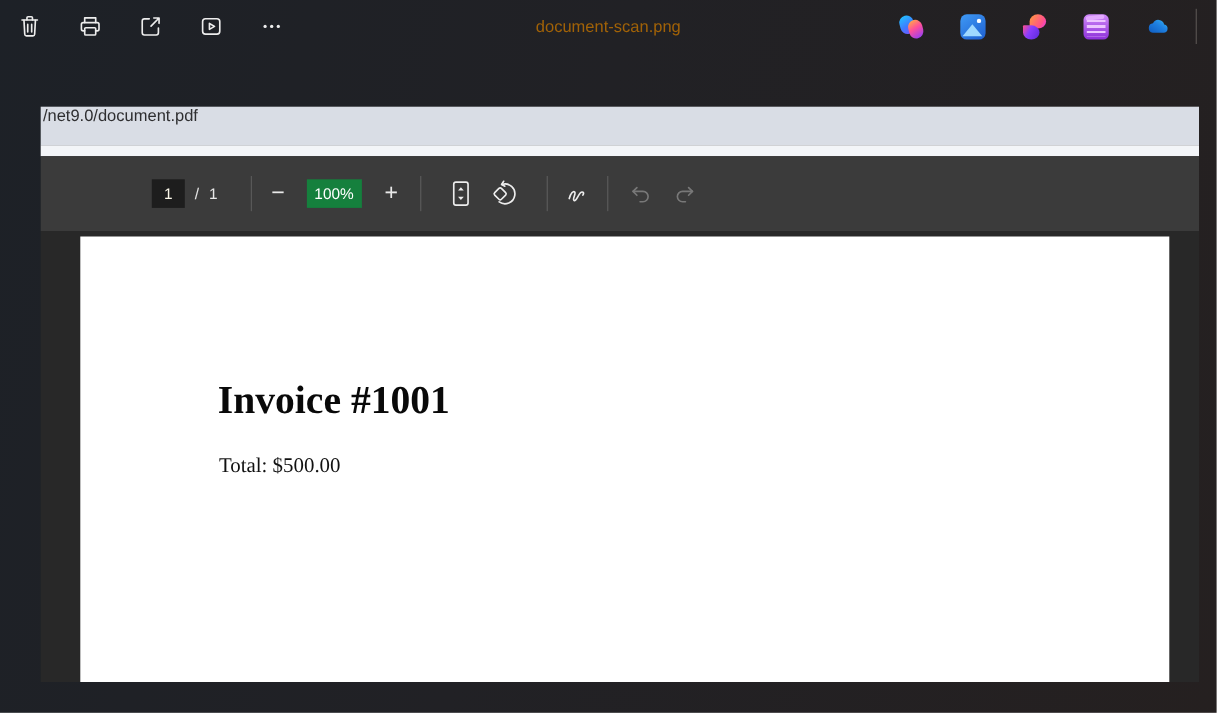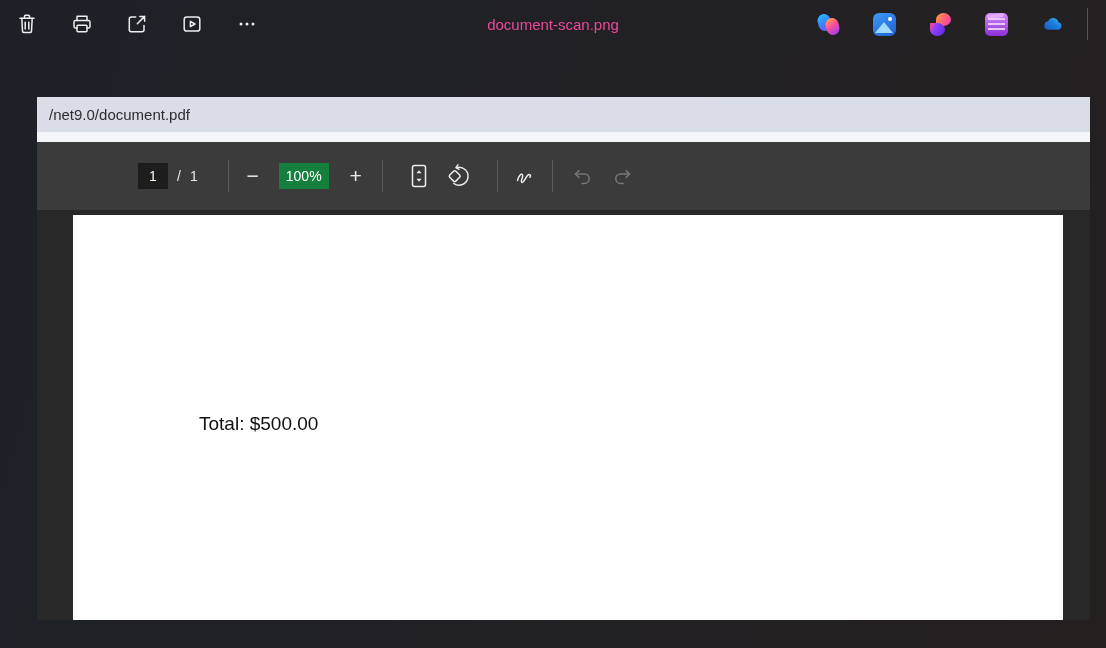--- a/index.html
+++ b/index.html
@@ -8,21 +8,21 @@
     font-family:"Liberation Sans", sans-serif;
     background:linear-gradient(105deg, #1d2127 0%, #212125 45%, #252020 100%);
     position:relative;
   }
 
   
   .titlebar { position:absolute; left:0; top:0; width:1106px; height:48px; }
   .tb-left { position:absolute; left:15px; top:12px; display:flex; gap:31px; align-items:center; }
   .tb-icon { width:24px; height:24px; display:flex; align-items:center; justify-content:center; cursor:pointer; }
   .tb-icon svg { stroke:#ededed; fill:none; stroke-width:1.5; stroke-linecap:round; stroke-linejoin:round; }
-  .tb-title { position:absolute; left:0; right:0; top:16px; text-align:center; color:#ec4899; font-size:15px; }
+  .tb-title { position:absolute; left:0; right:0; top:16px; text-align:center; color:#a16207; font-size:15px; }
   .tb-right { position:absolute; top:13px; left:817px; display:flex; gap:33px; align-items:center; }
   .app-icon { width:23px; height:23px; position:relative; cursor:pointer; }
   .tb-divider { position:absolute; left:1087px; top:8px; width:1px; height:32px; background:#5a5553; }
 
   
   .ic-copilot { position:relative; }
   .ic-copilot .half-l { position:absolute; left:1px; top:1px; width:13px; height:17px; border-radius:7px;
     background:linear-gradient(160deg,#1ec8ff 0%,#3e7bff 55%,#7b50ff 100%); transform:rotate(-14deg); }
   .ic-copilot .half-r { position:absolute; right:1px; bottom:1px; width:13px; height:17px; border-radius:7px;
     background:linear-gradient(340deg,#8a3dff 0%,#ff4f9a 55%,#ffb23e 100%); transform:rotate(-14deg); }
@@ -37,21 +37,21 @@
     border-radius:10% 85% 85% 85%; background:linear-gradient(300deg,#5b2bd9 0%,#8a3dff 60%,#ff4f8b 100%); }
   .ic-clipchamp { border-radius:5px; background:linear-gradient(180deg,#d18bfa 0%,#8c2fd8 100%); overflow:hidden; }
   .ic-clipchamp .stripes { position:absolute; left:3px; top:5px; right:3px; bottom:3px;
     background:repeating-linear-gradient(180deg,#ecc5ff 0 2px, transparent 2px 5px); }
   .ic-clipchamp .flap { position:absolute; left:2px; top:1px; width:17px; height:4px; border-radius:2px;
     background:#e3aaff; transform:rotate(-6deg); }
 
   
   .viewer { position:absolute; left:37px; top:97px; width:1053px; height:523px; }
   .urlbar { height:35px; background:#d9dde5; color:#2e2e30; font-size:15px;
-    display:flex; align-items:center; padding-left:12px; }
+    display:flex; align-items:flex-start; padding-left:2px; }
   .loadstrip { height:10px; background:#f3f5f8; }
   .pdftoolbar { height:68px; background:#3b3b3b; display:flex; align-items:center; padding-left:101px; }
   .pagebox { width:30px; height:26px; background:#1d1d1d; color:#fcf8ea; font-size:14px;
     display:flex; align-items:center; justify-content:center; border:none; }
   .pagesep { color:#e8e8e8; font-size:14px; margin-left:9px; }
   .pagetotal { color:#e8e8e8; font-size:14px; margin-left:9px; }
   .vdiv { width:1px; height:32px; background:#5c5c5c; flex:none; }
   .d1 { margin-left:30px; } .d2 { margin-left:12px; } .d3 { margin-left:25px; } .d4 { margin-left:14px; }
   .zbtn { width:28px; height:28px; color:#e9e9e9; background:none; border:none; font-size:21px;
     display:flex; align-items:center; justify-content:center; cursor:pointer; font-family:"Liberation Sans",sans-serif; }
@@ -61,21 +61,21 @@
   .tool { width:26px; height:26px; margin-left:14px; display:flex; align-items:center; justify-content:center; cursor:pointer; }
   .tool svg { stroke:#ededed; fill:none; stroke-width:1.5; stroke-linecap:round; stroke-linejoin:round; }
   .tool.fit { margin-left:23px; }
   .tool.disabled svg { stroke:#787878; }
   .tool.undo { margin-left:16px; } .tool.redo { margin-left:15px; }
 
   .pdfcontent { position:relative; height:410px; background:#282828; overflow:hidden; }
   .page { position:absolute; left:36px; top:5px; width:990px; height:430px; background:#ffffff; }
   .doc-heading { position:absolute; left:125px; top:127px; font-family:"Liberation Serif", serif;
     font-weight:bold; font-size:36px; color:#090909; }
-  .doc-total { position:absolute; left:126px; top:198px; font-family:Liberation Sans, sans-serif;
+  .doc-total { position:absolute; left:126px; top:198px; font-family:Liberation Serif, serif;
     font-size:19px; color:#111; }
 </style>
 </head>
 <body>
 
 <div class="titlebar">
   <div class="tb-left">
     <div class="tb-icon">
       <svg width="24" height="24" viewBox="0 0 24 24">
         <path d="M5 6.2h14"></path>
@@ -201,16 +201,17 @@
     <div class="tool redo disabled">
       <svg width="24" height="24" viewBox="0 0 24 24">
         <path d="M18.5 10h-9a4.7 4.7 0 0 0 0 9.4h2.6"></path>
         <path d="M15 6.5L18.5 10 15 13.5"></path>
       </svg>
     </div>
   </div>
 
   <div class="pdfcontent">
     <div class="page">
+      <div class="doc-heading">Invoice #1001</div>
       <div class="doc-total">Total: $500.00</div>
     </div>
   </div>
 </div>
 
 </body></html>

